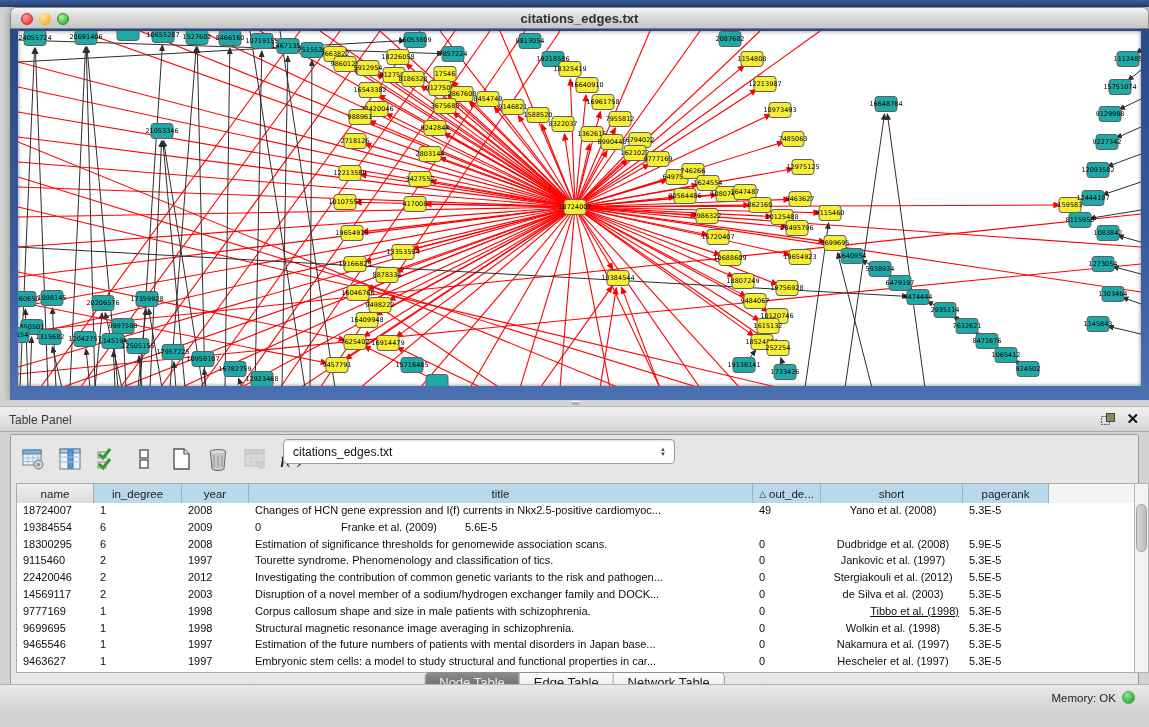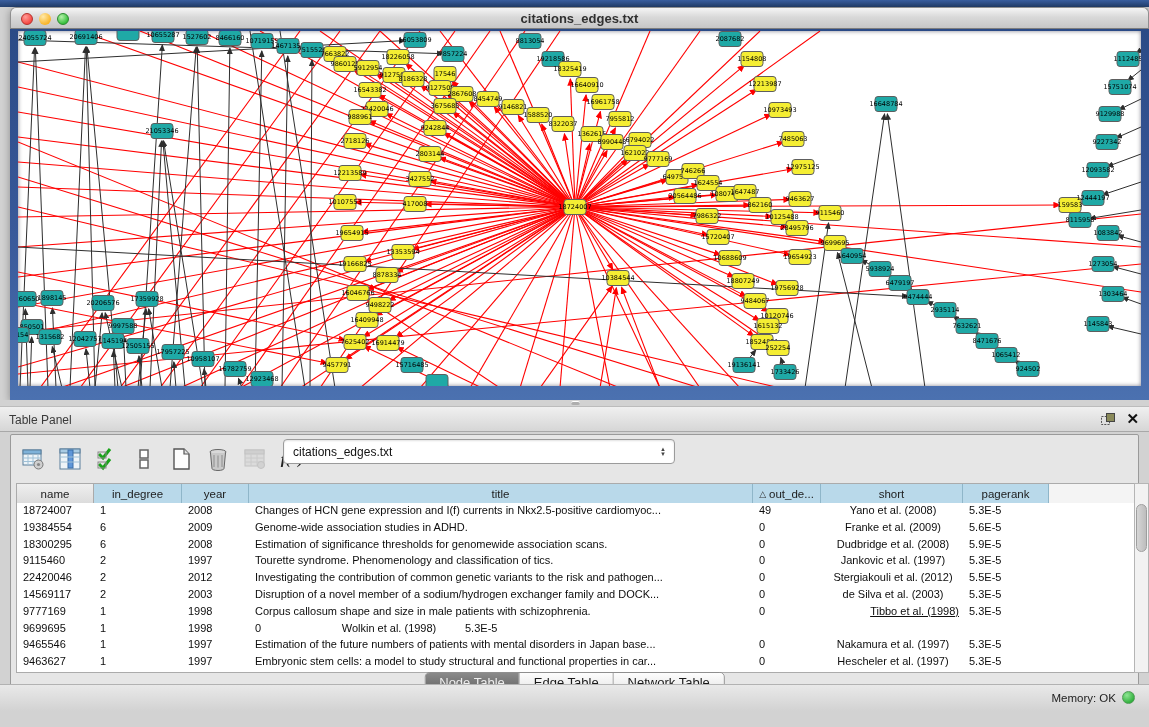--- a/index.html
+++ b/index.html
@@ -934,21 +934,20 @@
           <div class="td" style="width: 67px;">2008</div>
           <div class="td" style="width: 504px;">Changes of HCN gene expression and I(f) currents in Nkx2.5-positive cardiomyoc...</div>
           <div class="td" style="width: 68px;">49</div>
           <div class="td" style="width: 142px; text-align: center;">Yano et al. (2008)</div>
           <div class="td" style="width: 86px;">5.3E-5</div>
         </div>
         <div class="tr">
           <div class="td" style="width: 77px;">19384554</div>
           <div class="td" style="width: 88px;">6</div>
           <div class="td" style="width: 67px;">2009</div>
-          <div class="td" style="width: 504px;">Genome-wide association studies in ADHD.</div>
           <div class="td" style="width: 68px;">0</div>
           <div class="td" style="width: 142px; text-align: center;">Franke et al. (2009)</div>
           <div class="td" style="width: 86px;">5.6E-5</div>
         </div>
         <div class="tr">
           <div class="td" style="width: 77px;">18300295</div>
           <div class="td" style="width: 88px;">6</div>
           <div class="td" style="width: 67px;">2008</div>
           <div class="td" style="width: 504px;">Estimation of significance thresholds for genomewide association scans.</div>
           <div class="td" style="width: 68px;">0</div>
@@ -988,20 +987,21 @@
           <div class="td" style="width: 67px;">1998</div>
           <div class="td" style="width: 504px;">Corpus callosum shape and size in male patients with schizophrenia.</div>
           <div class="td" style="width: 68px;">0</div>
           <div class="td" style="width: 142px; text-align: right; text-decoration: underline;">Tibbo et al. (1998)</div>
           <div class="td" style="width: 86px;">5.3E-5</div>
         </div>
         <div class="tr">
           <div class="td" style="width: 77px;">9699695</div>
           <div class="td" style="width: 88px;">1</div>
           <div class="td" style="width: 67px;">1998</div>
+          <div class="td" style="width: 504px;">Structural magnetic resonance image averaging in schizophrenia.</div>
           <div class="td" style="width: 68px;">0</div>
           <div class="td" style="width: 142px; text-align: center;">Wolkin et al. (1998)</div>
           <div class="td" style="width: 86px;">5.3E-5</div>
         </div>
         <div class="tr">
           <div class="td" style="width: 77px;">9465546</div>
           <div class="td" style="width: 88px;">1</div>
           <div class="td" style="width: 67px;">1997</div>
           <div class="td" style="width: 504px;">Estimation of the future numbers of patients with mental disorders in Japan base...</div>
           <div class="td" style="width: 68px;">0</div>

